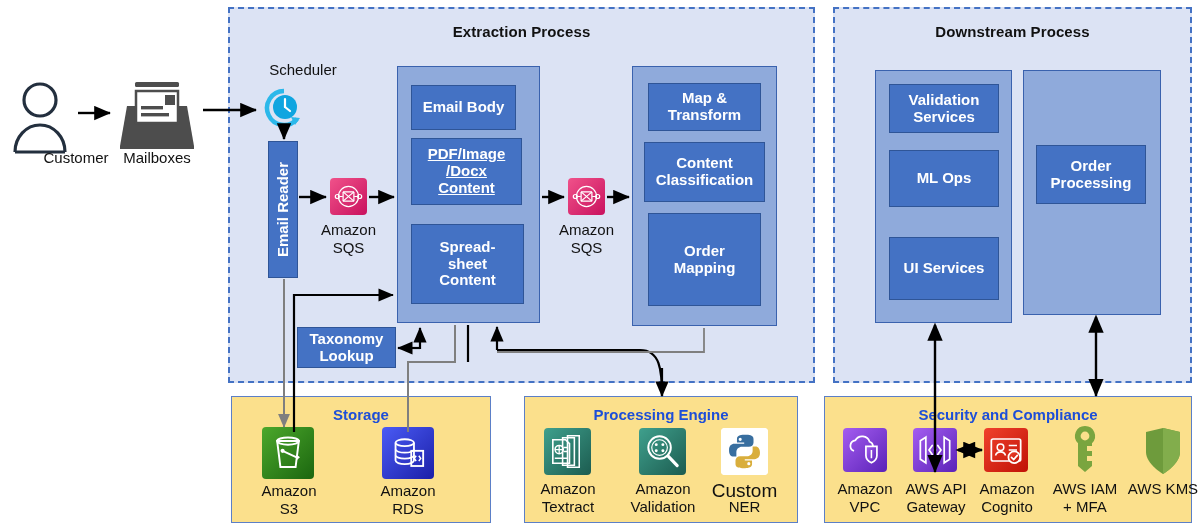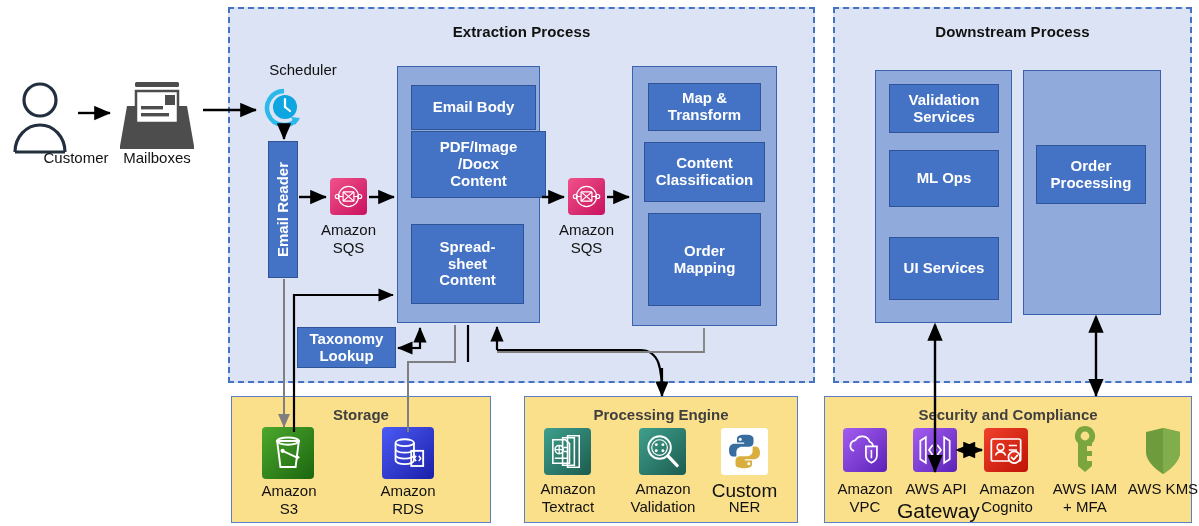--- a/index.html
+++ b/index.html
@@ -8,21 +8,21 @@
        -webkit-font-smoothing:antialiased;}
   .abs{position:absolute;box-sizing:border-box;}
 
   
   .dashpanel{background:#DCE3F4;border:2px dashed #4472C4;}
   .paneltitle{font-weight:bold;font-size:15px;color:#111;text-align:center;
               width:100%;position:absolute;top:14px;left:0;letter-spacing:.1px;}
 
   
   .ypanel{background:#FBE08C;border:1.5px solid #5B7FC7;}
-  .ytitle{font-weight:bold;font-size:15px;color:#404040;text-align:center;
+  .ytitle{font-weight:bold;font-size:15px;color:#1d4ed8;text-align:center;
           width:100%;position:absolute;top:9px;left:0;}
 
   
   .group{background:#8FAADB;border:1.5px solid #3A62AE;}
 
   
   .bbox{background:#4472C4;border:1.5px solid #2F5597;color:#fff;
         display:flex;align-items:center;justify-content:center;text-align:center;
         font-size:15px;font-weight:bold;line-height:1.12;}
 
@@ -99,24 +99,24 @@
     <circle cx="38.5" cy="24" r="2.6" fill="none" stroke="#fff" stroke-width="1.6"></circle>
     <path d="M17 18 L31 18 M17 30 L31 30 M17 18 L17 30 M31 18 L31 30" stroke="#fff" stroke-width="1.6" fill="none"></path>
     <path d="M17 18 L31 30 M31 18 L17 30" stroke="#fff" stroke-width="1.6"></path>
     <path d="M12.2 24 L16.6 24 M31.4 24 L35.8 24" stroke="#fff" stroke-width="1.6"></path>
   </svg>
 </div>
 <div class="abs lbl" style="left:306px;top:222px;width:85px;font-size:15px;">Amazon</div>
 <div class="abs lbl" style="left:306px;top:240px;width:85px;font-size:15px;">SQS</div>
 
 <div class="abs group" style="left:397px;top:66px;width:143px;height:257px;"></div>
-<div class="abs bbox" style="left:411px;top:85px;width:125px;height:45px;">
+<div class="abs bbox" style="left:411px;top:85px;width:105px;height:45px;">
   <span style="white-space:pre-line;">Email Body</span>
 </div>
-<div class="abs bbox" style="left:411px;top:131px;width:135px;height:67px;">
+<div class="abs bbox" style="left:411px;top:138px;width:111px;height:67px;text-decoration:underline;">
   <span style="white-space:pre-line;">PDF/Image
 /Docx
 Content</span>
 </div>
 <div class="abs bbox" style="left:411px;top:224px;width:113px;height:80px;text-align:center;">
   <span style="white-space:pre-line;">Spread-
 sheet
 Content</span>
 </div>
 
@@ -306,21 +306,21 @@
     </linearGradient>
       </defs>
     <rect width="48" height="48" fill="url(#apig)"></rect>
     <path d="M14 10 L8 14 L8 34 L14 38 Z" fill="none" stroke="#fff" stroke-width="1.9"></path>
     <path d="M34 10 L40 14 L40 34 L34 38 Z" fill="none" stroke="#fff" stroke-width="1.9"></path>
     <path d="M21 19 L17.5 24 L21 29 M27 19 L30.5 24 L27 29" fill="none" stroke="#fff" stroke-width="1.9" stroke-linecap="round"></path>
     <circle cx="24" cy="24" r="1.5" fill="#fff"></circle>
   </svg>
 </div>
 <div class="abs lbl" style="left:897px;top:481px;width:78px;font-size:15px;">AWS API</div>
-<div class="abs lbl" style="left:897px;top:499px;width:78px;font-size:21px;">Gateway</div>
+<div class="abs lbl" style="left:897px;top:499px;width:78px;font-size:15px;">Gateway</div>
 
 <div class="abs tile" style="left:984px;top:428px;width:44px;height:44px;">
   <svg width="44" height="44" viewBox="0 0 48 48">
     <defs>
         <linearGradient id="cogg" x1="0" y1="0" x2="1" y2="1">
       <stop offset="0" stop-color="#F0412C"></stop>
           <stop offset="1" stop-color="#C01206"></stop>
     </linearGradient>
       </defs>
     <rect width="48" height="48" fill="url(#cogg)"></rect>

